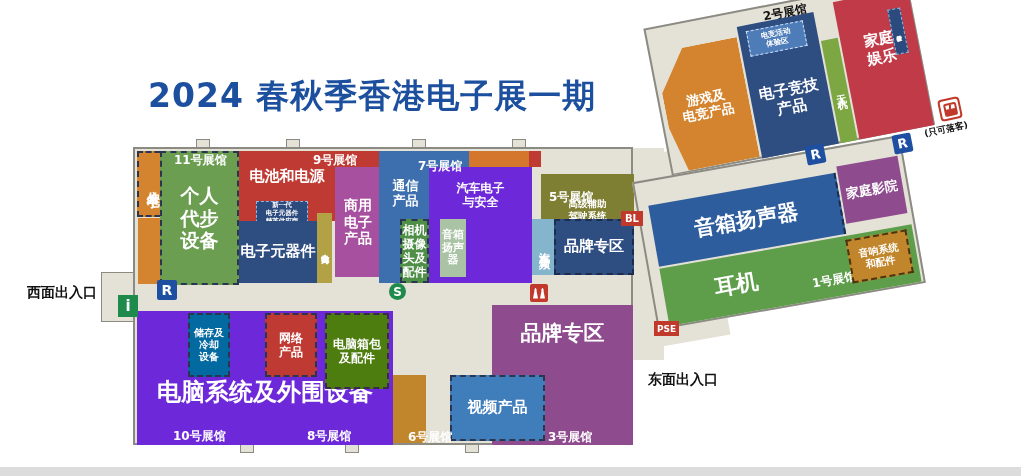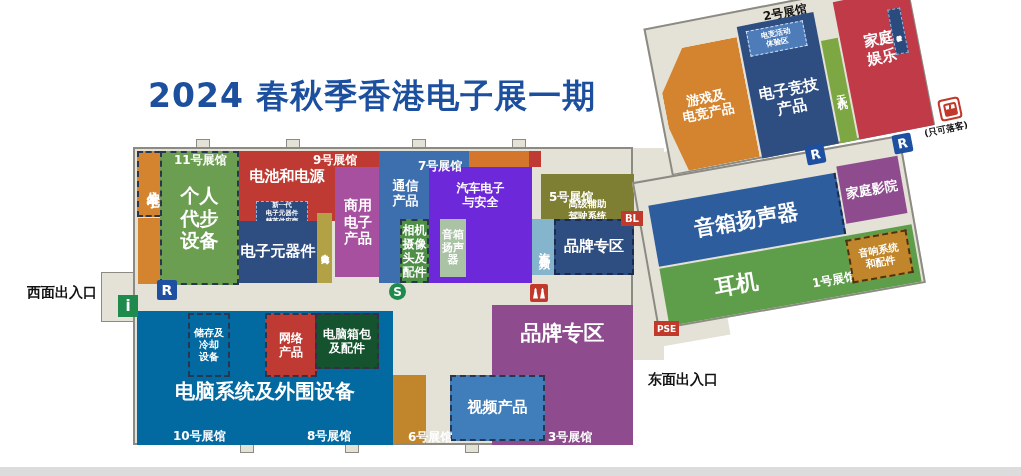--- a/index.html
+++ b/index.html
@@ -31,26 +31,26 @@
   #z-comm{left:244px;top:18px;width:53px;height:52px;background:#3d6fae;font-size:13px;}
   #z-comm-low{left:244px;top:70px;width:21px;height:64px;background:#3d6fae;}
   #z-camera{left:265px;top:70px;width:29px;height:64px;background:#4f8f47;font-size:12px;}
   #hdr-orange{left:334px;top:2px;width:60px;height:16px;background:#d4772c;}
   #hdr-red2{left:394px;top:2px;width:12px;height:16px;background:#bf3a32;}
   #z-automotive{left:294px;top:18px;width:103px;height:116px;background:#6d28d9;font-size:12px;align-items:flex-start;padding-top:14px;}
   #z-korea{left:305px;top:70px;width:26px;height:58px;background:#a9c3a4;font-size:11px;}
   #z-adas{left:406px;top:2px;width:93px;height:66px;background:#7f7f33;font-size:9.5px;align-items:flex-end;padding-bottom:8px;margin-top:23px;}
   #z-caraudio{left:397px;top:70px;width:22px;height:56px;background:#85b4cd;font-size:11px;}
   #z-brandtop{left:419px;top:70px;width:80px;height:56px;background:#2e4d80;font-size:15px;border:2px dashed #1c2c4e;}
-  #z-systems{left:2px;top:162px;width:256px;height:134px;background:#0369a1;font-size:20px;}
+  #z-systems{left:2px;top:162px;width:256px;height:134px;background:#6d28d9;font-size:24px;}
   #z-systems .lbl{margin-top:28px;}
   #strip-orange2{left:258px;top:226px;width:33px;height:68px;background:#c1862b;}
   #z-storage{left:53px;top:164px;width:42px;height:64px;background:#0369a1;font-size:10px;}
   #z-network{left:130px;top:164px;width:52px;height:64px;background:#bf3a32;font-size:12px;}
-  #z-bags{left:180px;top:164px;width:64px;height:56px;background:#14532d;border:2px dashed #3a2a50;font-size:12px;}
+  #z-bags{left:190px;top:164px;width:64px;height:76px;background:#4d7c0f;border:2px dashed #3a2a50;font-size:12px;}
   #z-cables{left:235px;top:156px;width:122px;height:66px;background:#6b9e50;font-size:13px;}
   #z-brandbot{left:357px;top:156px;width:141px;height:140px;background:#8e4b8e;font-size:21px;align-items:flex-start;padding-top:16px;}
   #z-video{left:315px;top:226px;width:95px;height:66px;background:#3f7dbb;font-size:15px;}
   
   .floor{position:absolute;background:#e4e1d6;}
   #conn1{left:630px;top:148px;width:34px;height:212px;}
   #conn2{left:644px;top:192px;width:74px;height:150px;transform:rotate(-10deg);}
   #conn3{left:644px;top:150px;width:62px;height:58px;transform:rotate(-18deg);}
   
   #wing2{position:absolute;left:672px;top:26px;width:268px;height:150px;background:#e4e1d6;

